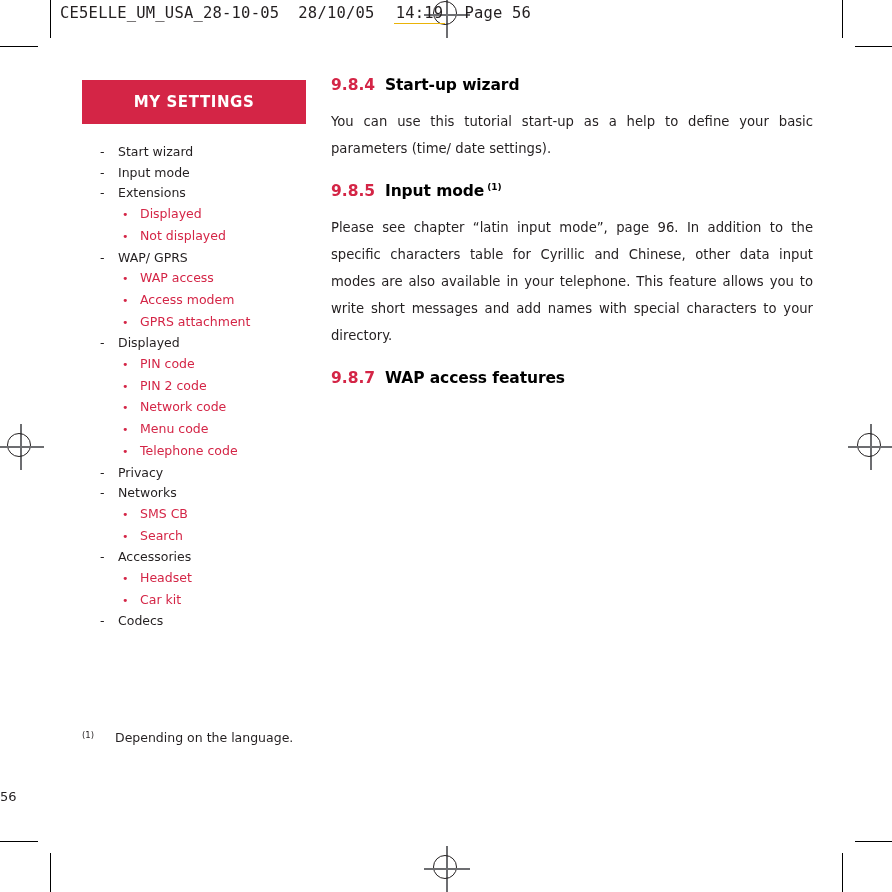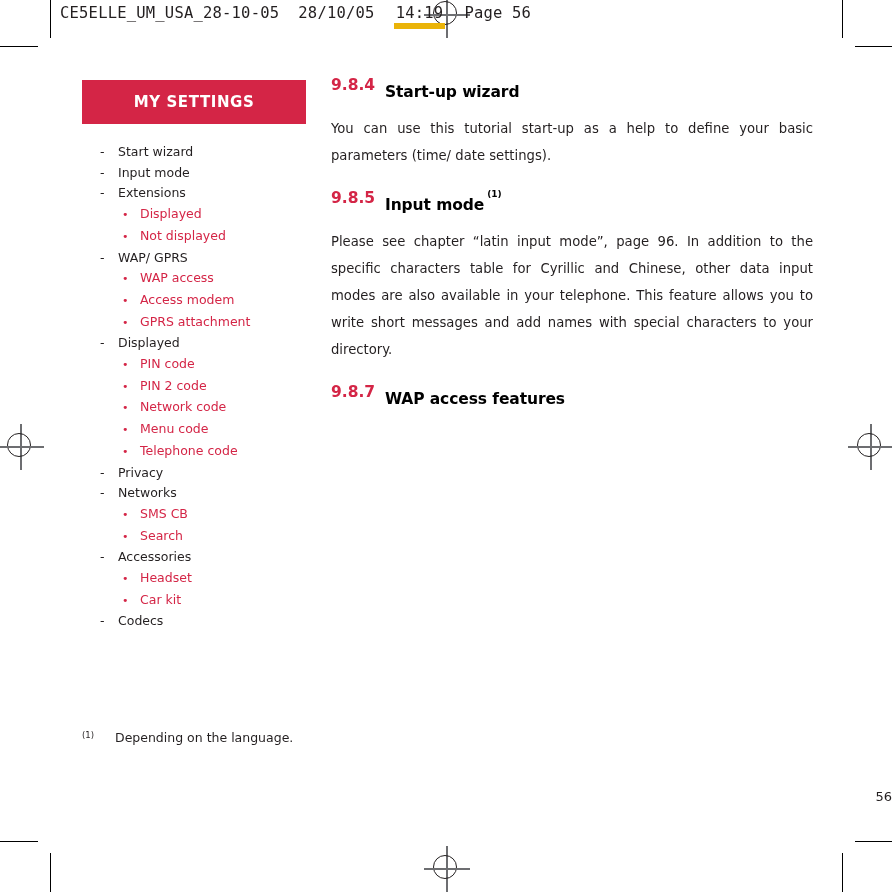--- a/index.html
+++ b/index.html
@@ -67,21 +67,21 @@
     position: absolute;
     left: 60px;
     top: 4px;
     font-family: "DejaVu Sans Mono", monospace;
     font-size: 15.5px;
     letter-spacing: 0.2px;
     color: #231f20;
     white-space: pre;
   }
   .hdr-time {
-    border-bottom: 6px solid #eab308;
+    border-bottom: 1px solid #eab308;
     padding: 0 2px 1px 2px;
   }
 
   
   .sidebar {
     position: absolute;
     left: 82px;
     top: 80px;
     width: 224px;
   }
@@ -136,21 +136,20 @@
     font-size: 15.5px;
   }
   .sec-head + .body-par { margin-top: 0; }
   .sec-num {
     color: #d42546;
     flex: 0 0 54px;
   }
   .sec-title {
     color: #000000;
     letter-spacing: -0.1px;
-    margin-top: 7px;
   }
   .sup {
     font-size: 9px;
     vertical-align: super;
     font-weight: bold;
     color: #000000;
     margin-left: 3px;
   }
   .body-par {
     font-size: 13.2px;
@@ -178,21 +177,21 @@
     position: relative;
     top: -4px;
   }
 
   
   .folio {
     position: absolute;
     left: 0;
     top: 789px;
     width: 892px;
-    text-align: right;
+    text-align: left;
     font-size: 13px;
     color: #231f20;
   }
 </style>
 </head>
 <body>
 
 <div class="mark crop-v cm-tl-v"></div>
 <div class="mark crop-h cm-tl-h"></div>
 <div class="mark crop-v cm-tr-v"></div>

